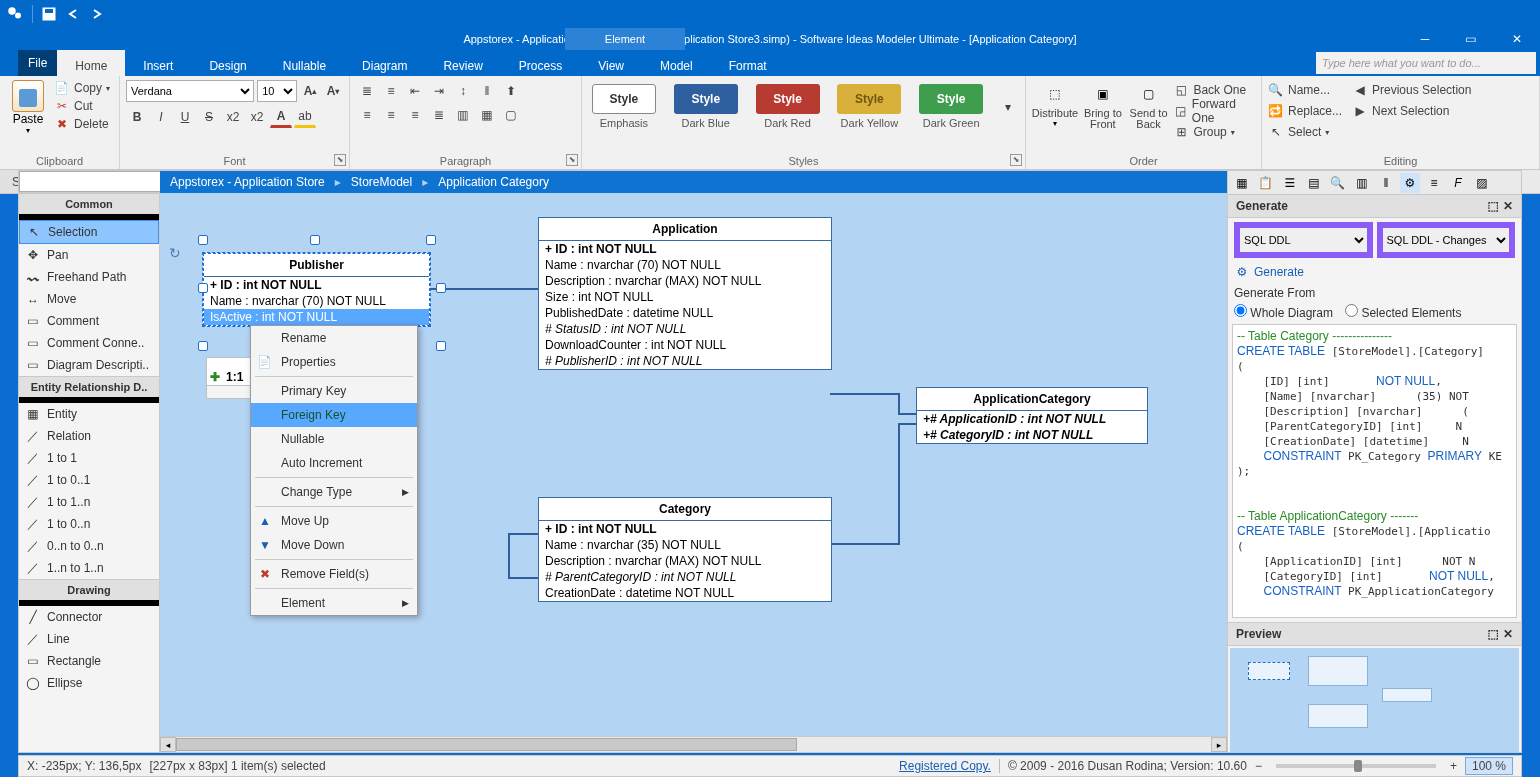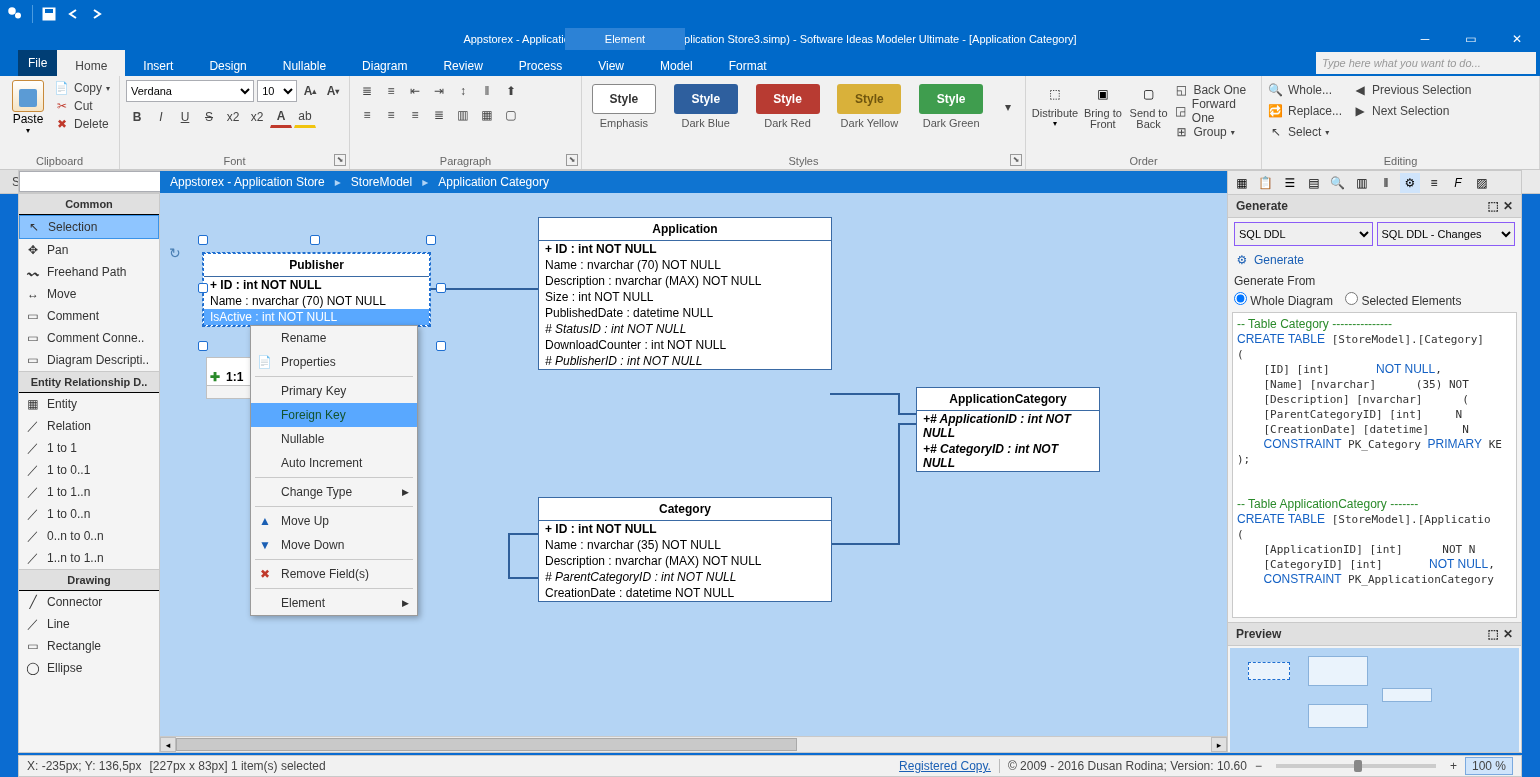--- a/index.html
+++ b/index.html
@@ -53,21 +53,21 @@
 .tabs-row{height:24px;background:#eaeaea;border-bottom:1px solid #c9c9c9;display:flex;align-items:stretch}
 .doc-tab{padding:0 12px;display:flex;align-items:center;gap:6px;font-size:11px;color:#444;border-right:1px solid #c9c9c9;cursor:pointer;background:#e1e1e1}
 .doc-tab.active{background:#0f74d1;color:#fff}
 .doc-tab .x{font-size:12px}
 .plus-tab{width:24px;display:flex;align-items:center;justify-content:center;background:#0f74d1;color:#fff;cursor:pointer}
 .content{position:absolute;top:170px;left:18px;right:18px;bottom:24px;display:flex}
 .left-panel{width:142px;background:#f4f4f4;border:1px solid #c9c9c9;display:flex;flex-direction:column}
 .left-panel .search-row{display:flex;height:22px;border-bottom:1px solid #c9c9c9}
 .left-panel .search-row input{flex:1;border:1px solid #abadb3;font-size:11px;padding:0 3px}
 .left-panel .search-row .sbtn{width:22px;background:#e8e8e8;border:1px solid #abadb3;display:flex;align-items:center;justify-content:center;cursor:pointer}
-.tool-header{background:#e0e0e0;text-align:center;font-weight:bold;font-size:11px;padding:4px 0;color:#333;border-bottom:1px solid #000000;border-top:1px solid #c9c9c9}
+.tool-header{background:#e0e0e0;text-align:center;font-weight:bold;font-size:11px;padding:4px 0;color:#333;border-bottom:6px solid #000000;border-top:1px solid #c9c9c9}
 .tool-item{display:flex;align-items:center;gap:6px;padding:3px 6px;cursor:pointer;font-size:11px;color:#333}
 .tool-item.sel{background:#8ec5ff;border:1px solid #3a93e8}
 .tool-item .ticn{width:16px;height:16px;display:flex;align-items:center;justify-content:center}
 .canvas-wrap{flex:1;display:flex;flex-direction:column;border:1px solid #c9c9c9;border-left:none;background:#b4d4f4;position:relative;overflow:hidden}
 .breadcrumb{height:22px;background:#0f74d1;color:#fff;display:flex;align-items:center;padding:0 10px;gap:10px;font-size:11px}
 .breadcrumb .bc-sep{color:#afd3f5}
 .canvas{flex:1;position:relative;overflow:hidden}
 .entity{position:absolute;background:#ffffff;border:1px solid #3a6aa4}
 .entity .ehead{font-weight:bold;text-align:center;padding:4px 0;border-bottom:1px solid #3a6aa4}
 .entity .erow{padding:1px 6px;font-size:12px}
@@ -82,21 +82,21 @@
 .ctx-menu .row.hl{background:#59a8ff;color:#14532d}
 .ctx-menu .sep{height:1px;background:#c9c9c9;margin:2px 4px}
 .ctx-menu .arrow{margin-left:auto;font-size:9px}
 .right-panel{width:294px;background:#f4f4f4;border:1px solid #c9c9c9;border-left:none;display:flex;flex-direction:column}
 .right-icons{height:24px;background:#eaeaea;border-bottom:1px solid #c9c9c9;display:flex;align-items:center;gap:4px;padding:0 4px}
 .right-icons .ri{width:20px;height:20px;display:flex;align-items:center;justify-content:center;cursor:pointer}
 .panel-hd{background:#e0e0e0;padding:4px 8px;font-weight:bold;font-size:12px;color:#333;border-bottom:1px solid #c9c9c9;display:flex;align-items:center}
 .panel-hd .pbtns{margin-left:auto;display:flex;gap:4px}
 .gen-body{padding:4px 6px;display:flex;flex-direction:column;gap:4px;font-size:11px;color:#333}
 .gen-body .selrow{display:flex;gap:4px}
-.gen-body select{flex:1;height:24px;border:1px solid #8b5cf6;font-size:11px}
+.gen-body select{flex:1;height:36px;border:6px solid #8b5cf6;font-size:11px}
 .gen-body .radios{display:flex;gap:12px;align-items:center}
 .sql-out{flex:1;background:#fff;border:1px solid #c9c9c9;margin:0 4px 4px 4px;font-family:Consolas,monospace;font-size:11px;padding:4px;overflow:hidden;white-space:pre;color:#333;line-height:15px}
 .kw{color:#1461c4}
 .preview{height:130px;border-top:1px solid #c9c9c9}
 .preview-body{height:104px;background:#b4d4f4;margin:2px;position:relative;overflow:hidden}
 .status{position:absolute;bottom:0;left:18px;right:18px;height:22px;background:#f1f1f1;border:1px solid #c9c9c9;display:flex;align-items:center;padding:0 8px;font-size:11px;color:#444;gap:8px}
 .status .sp{margin-left:auto}
 .status .link{color:#1a5fb4;text-decoration:underline;cursor:pointer}
 .zoom-slider{width:160px;height:4px;background:#ccc;position:relative;margin:0 6px}
 .zoom-slider .knob{position:absolute;left:78px;top:-4px;width:8px;height:12px;background:#888;border-radius:2px}
@@ -287,21 +287,21 @@
    </div>
   </div>
   <div class="glabel">Order</div>
  </div>
 
  <div class="rgroup editgrp">
   <div style="display:flex;gap:10px;margin-top:2px">
    <div class="smallbtns">
     <div class="smallbtn">
             <span class="ic16">🔍</span>
-            <span>Whole...</span>
+            <span>Name...</span>
           </div>
     <div class="smallbtn">
             <span class="ic16">🔁</span>
             <span>Replace...</span>
           </div>
     <div class="smallbtn">
             <span class="ic16">↖</span>
             <span>Select</span> 
             <span style="font-size:8px">▾</span>
           </div>
@@ -476,21 +476,21 @@
             <div class="erow">Name : nvarchar (70)  NOT NULL</div>
             <div class="erow">Description : nvarchar (MAX)  NOT NULL</div>
             <div class="erow">Size : int NOT NULL</div>
             <div class="erow">PublishedDate : datetime NULL</div>
             <div class="erow fk"># StatusID : int NOT NULL</div>
             <div class="erow">DownloadCounter : int NOT NULL</div>
             <div class="erow fk"># PublisherID : int NOT NULL</div>
           </div>
    </div>
 
-   <div class="entity" style="left:756px;top:194px;width:184px">
+   <div class="entity" style="left:756px;top:194px;width:232px">
     <div class="ehead">ApplicationCategory</div>
     <div id="fields-appcat">
             <div class="erow pk fk">+# ApplicationID : int NOT NULL</div>
             <div class="erow pk fk">+# CategoryID : int NOT NULL</div>
           </div>
    </div>
 
    <div class="entity" style="left:378px;top:304px;width:294px">
     <div class="ehead">Category</div>
     <div id="fields-category">

